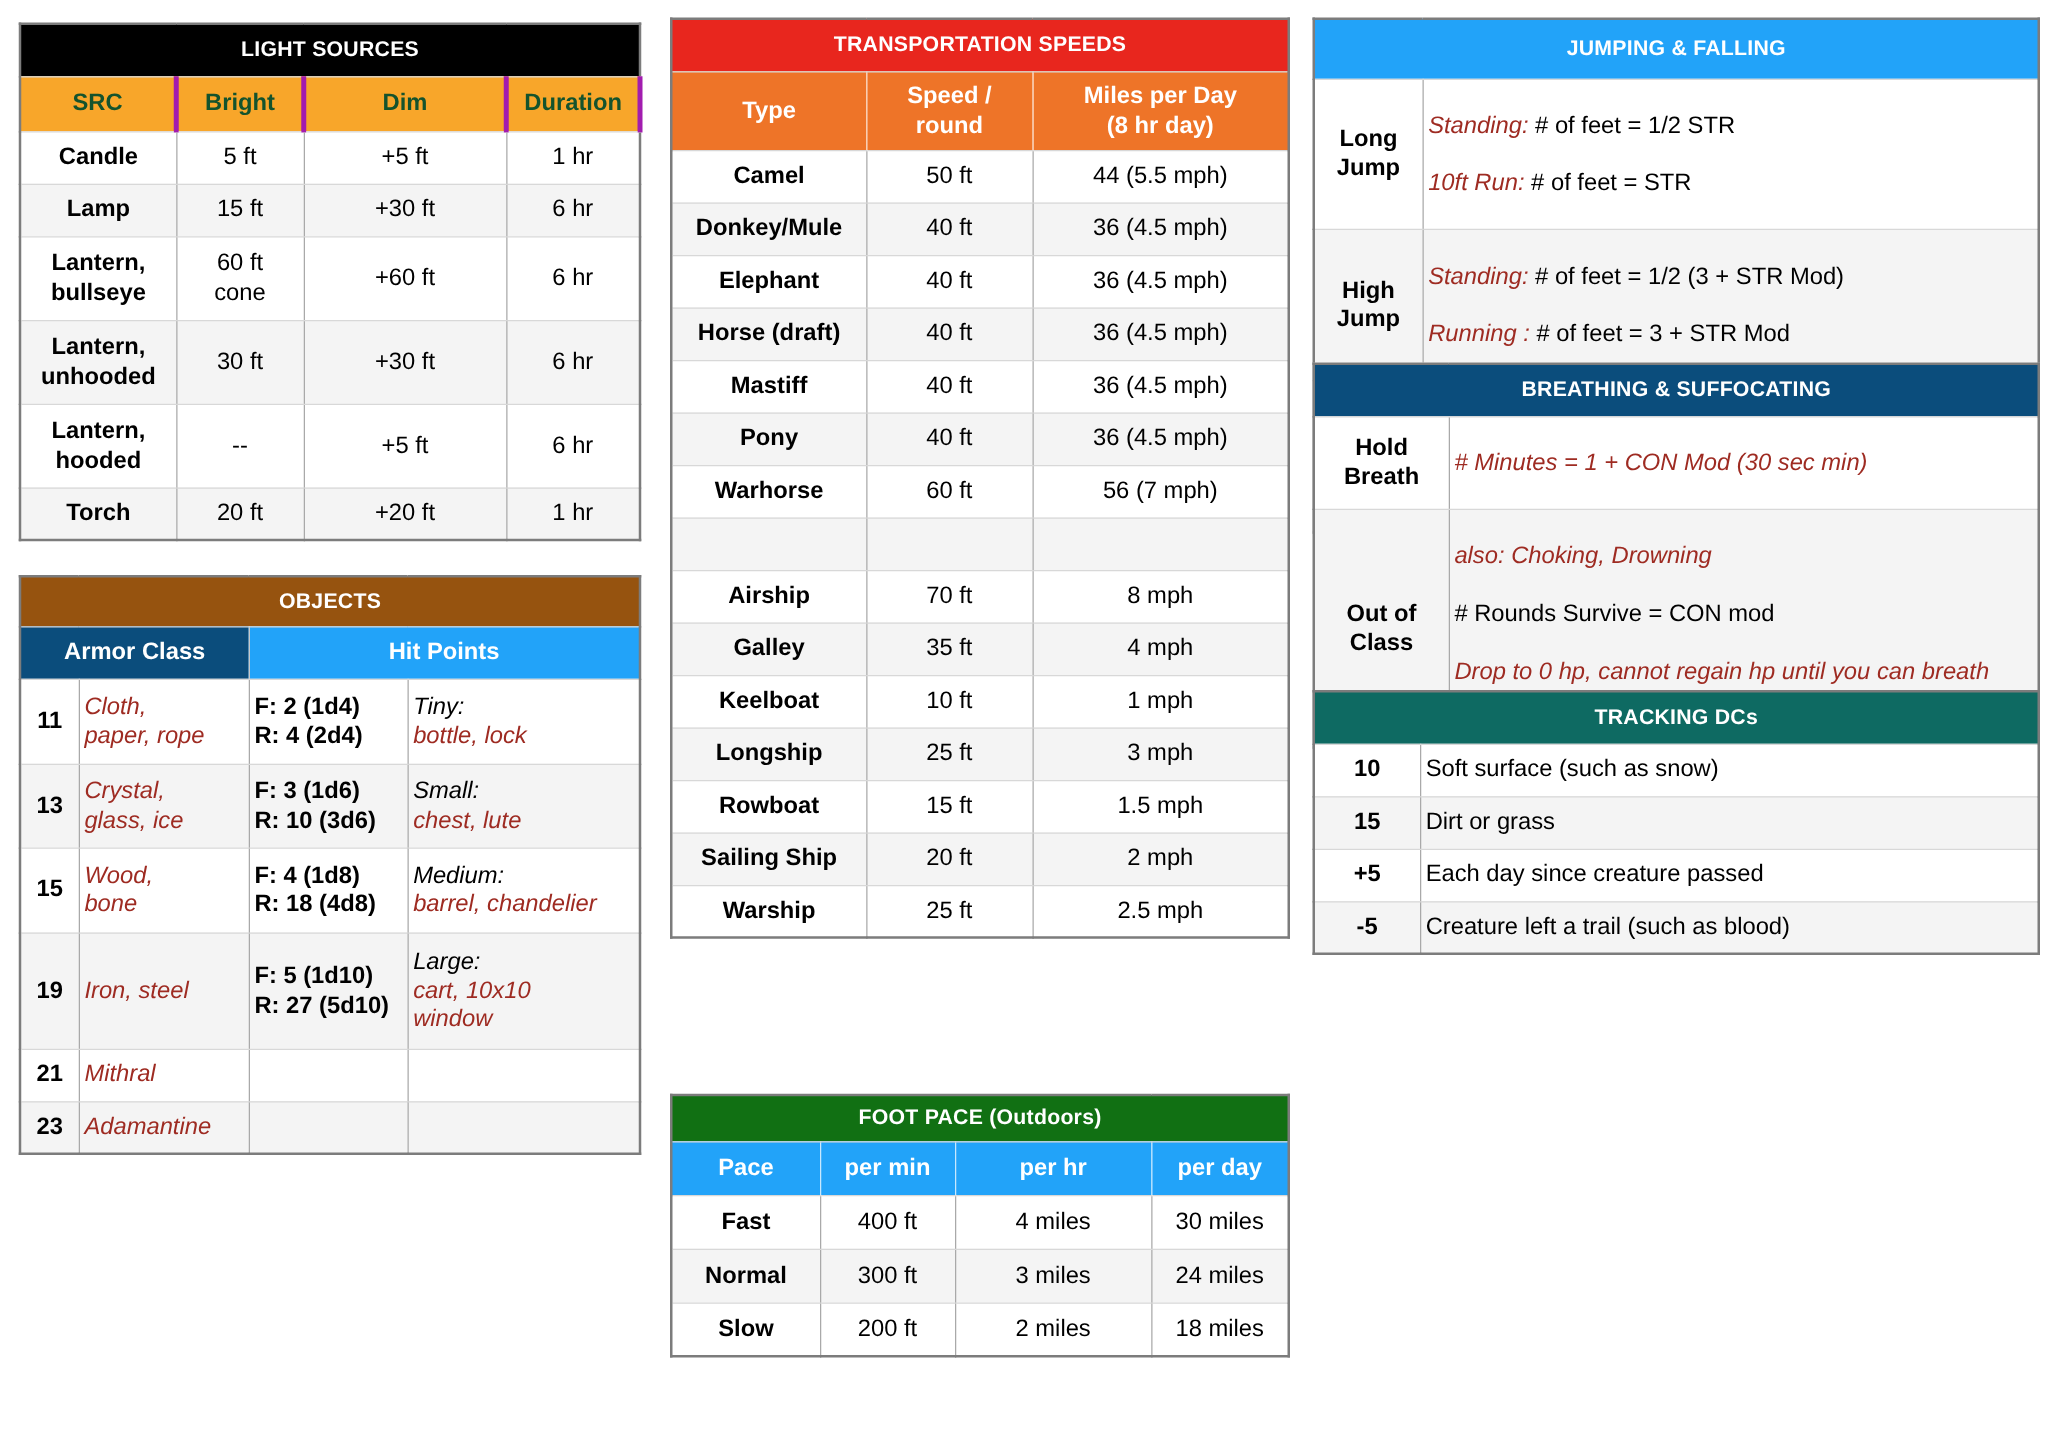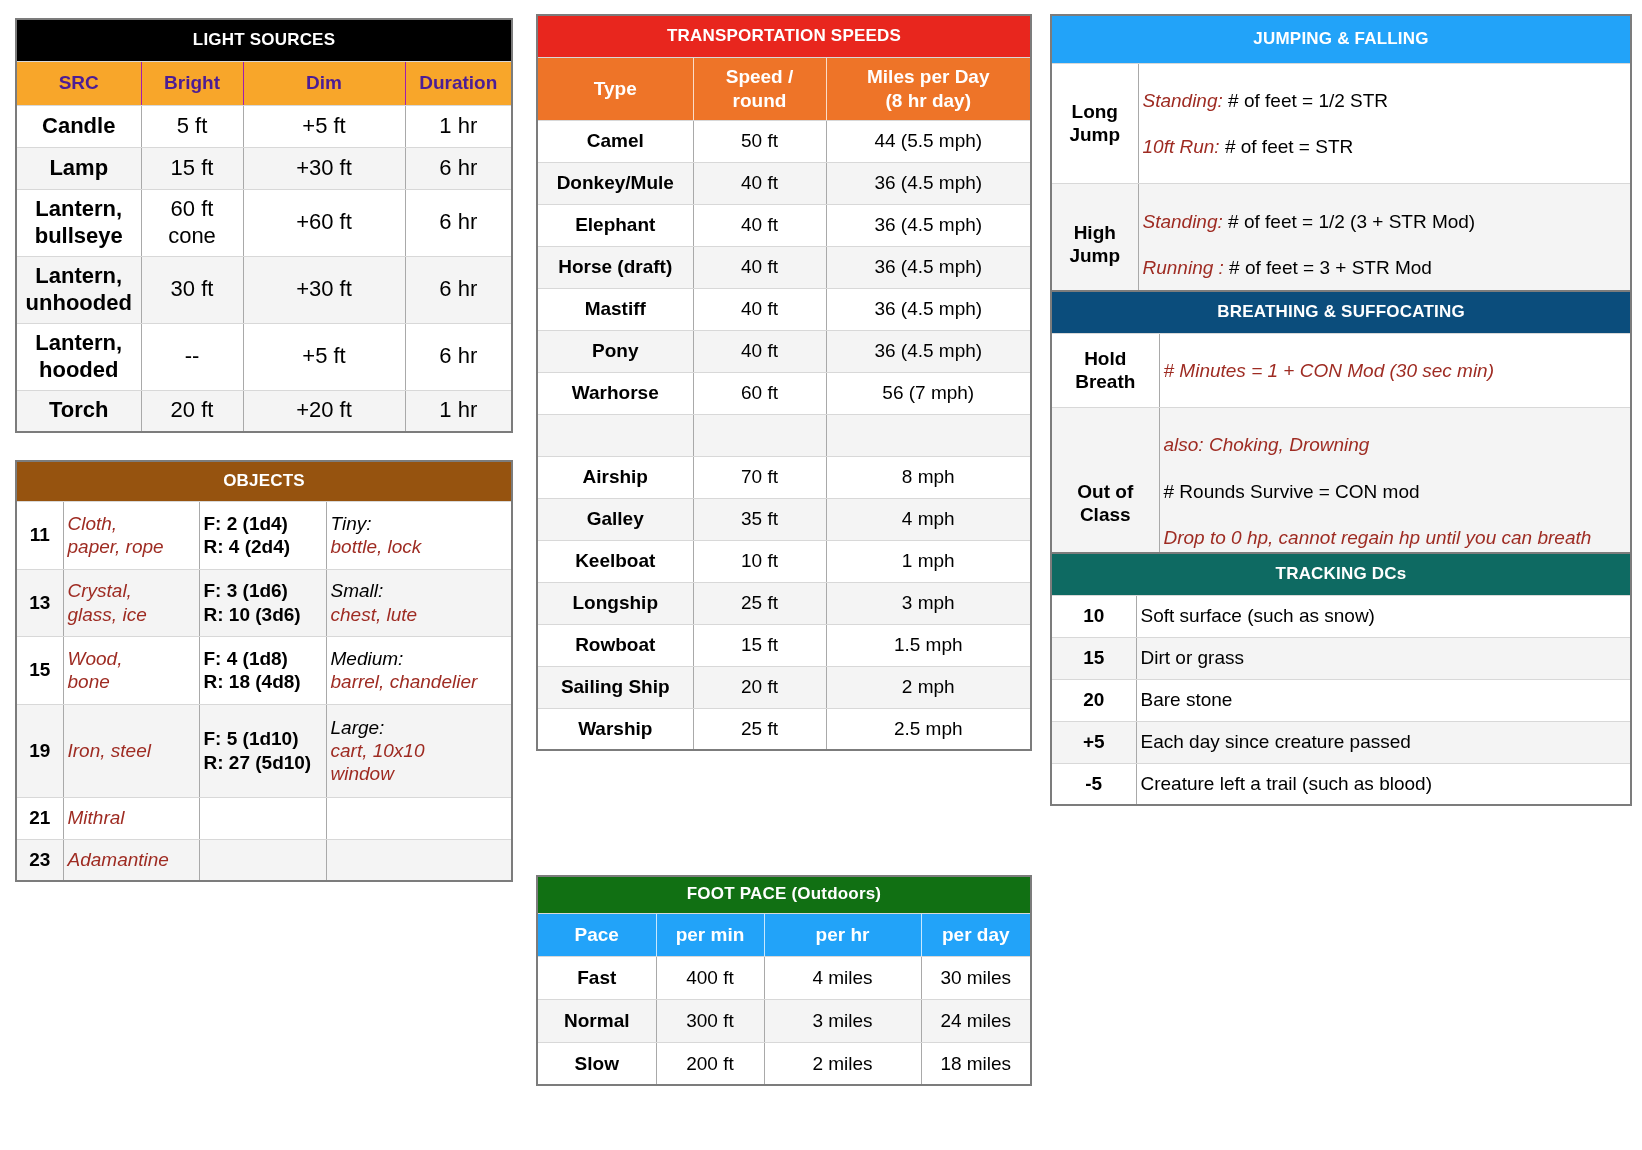--- a/index.html
+++ b/index.html
@@ -21,22 +21,22 @@
   .b{font-weight:bold;}
   .bi{font-style:italic;}
   .ri{color:var(--dred);font-style:italic;}
   .rib{color:var(--dred);font-style:italic;font-weight:bold;}
   .blk{display:block;}
   .left{text-align:left;padding-left:10px;}
   .vtop{vertical-align:top;padding-top:8px;}
 
   
   .t-light th.title{background:#000;}
-  .t-light thead tr.cols th{background:var(--amber);color:#4c1d95;border-left:1px solid #c8c8c8;border-right:1px solid #a21caf;}
-  .t-light td{font-size:22px;}
+  .t-light thead tr.cols th{background:var(--amber);color:#14532d;border-left:1px solid #c8c8c8;border-right:4px solid #a21caf;}
+  .t-light td{font-size:19px;}
   .t-light td.name{font-weight:bold;}
 
   
   .t-objects th.title{background:var(--brown);}
   .t-objects thead tr.cols th{color:#fff;border-left:1px solid #c8c8c8;border-right:1px solid #c8c8c8;}
   .t-objects th.ac-h{background:var(--navy);}
   .t-objects th.hp-h{background:var(--sky);}
   .t-objects td.acn{font-weight:bold;}
 
   
@@ -126,20 +126,24 @@
     <colgroup>
         <col style="width:47px">
         <col style="width:136px">
         <col style="width:127px">
         <col style="width:186px">
       </colgroup>
     <thead>
       <tr style="height:40px">
           <th class="title" colspan="4">OBJECTS</th>
         </tr>
+      <tr class="cols" style="height:42px">
+        <th class="ac-h" colspan="2">Armor Class</th>
+        <th class="hp-h" colspan="2">Hit Points</th>
+      </tr>
     </thead>
     <tbody>
       <tr style="height:68px">
         <td class="acn">11</td>
         <td class="left ri">Cloth,
 paper, rope</td>
         <td class="left b">F: 2 (1d4)
 R: 4 (2d4)</td>
         <td class="left"><span class="bi blk">Tiny:</span><span class="ri blk">bottle, lock</span></td>
       </tr>
@@ -399,24 +403,20 @@
     <tbody>
       <tr style="height:42px">
         <td class="b">10</td>
         <td class="left">Soft surface (such as snow)</td>
       </tr>
       <tr style="height:42px">
         <td class="b">15</td>
         <td class="left">Dirt or grass</td>
       </tr>
       <tr style="height:42px">
-        <td class="b">20</td>
-        <td class="left">Bare stone</td>
-      </tr>
-      <tr style="height:42px">
         <td class="b">+5</td>
         <td class="left">Each day since creature passed</td>
       </tr>
       <tr style="height:42px">
         <td class="b">-5</td>
         <td class="left">Creature left a trail (such as blood)</td>
       </tr>
     </tbody>
   </table>
 

